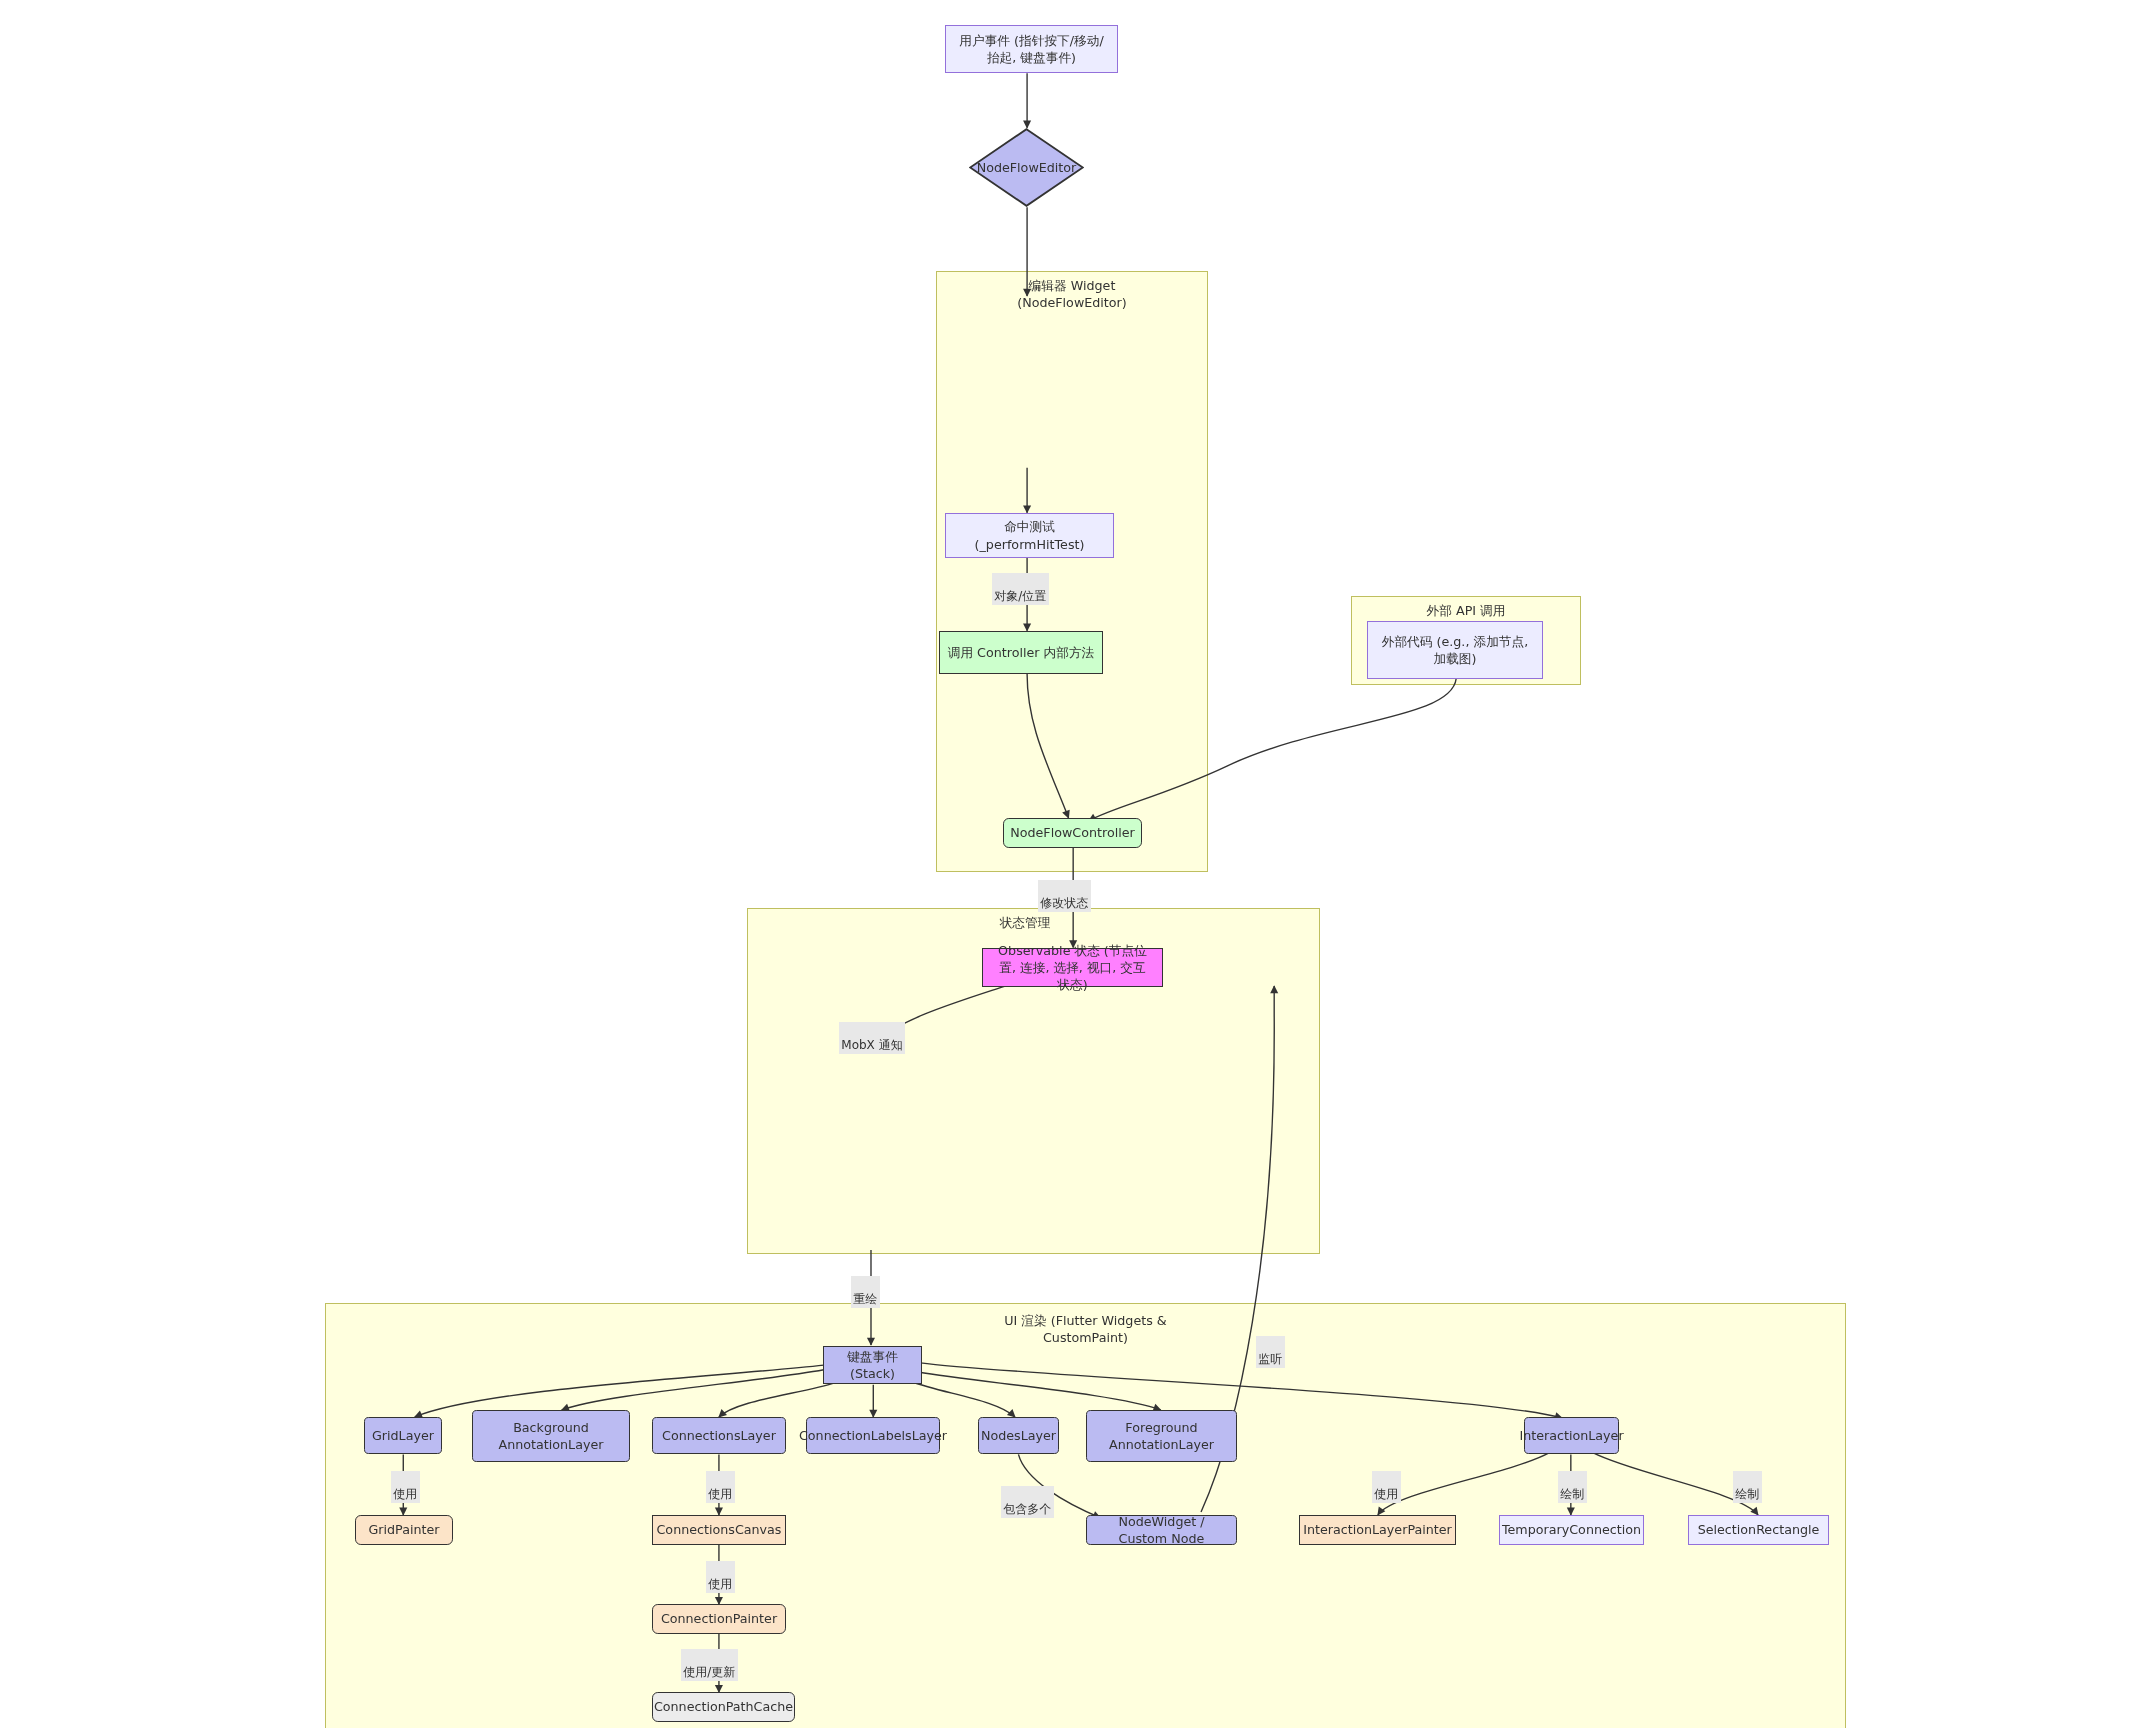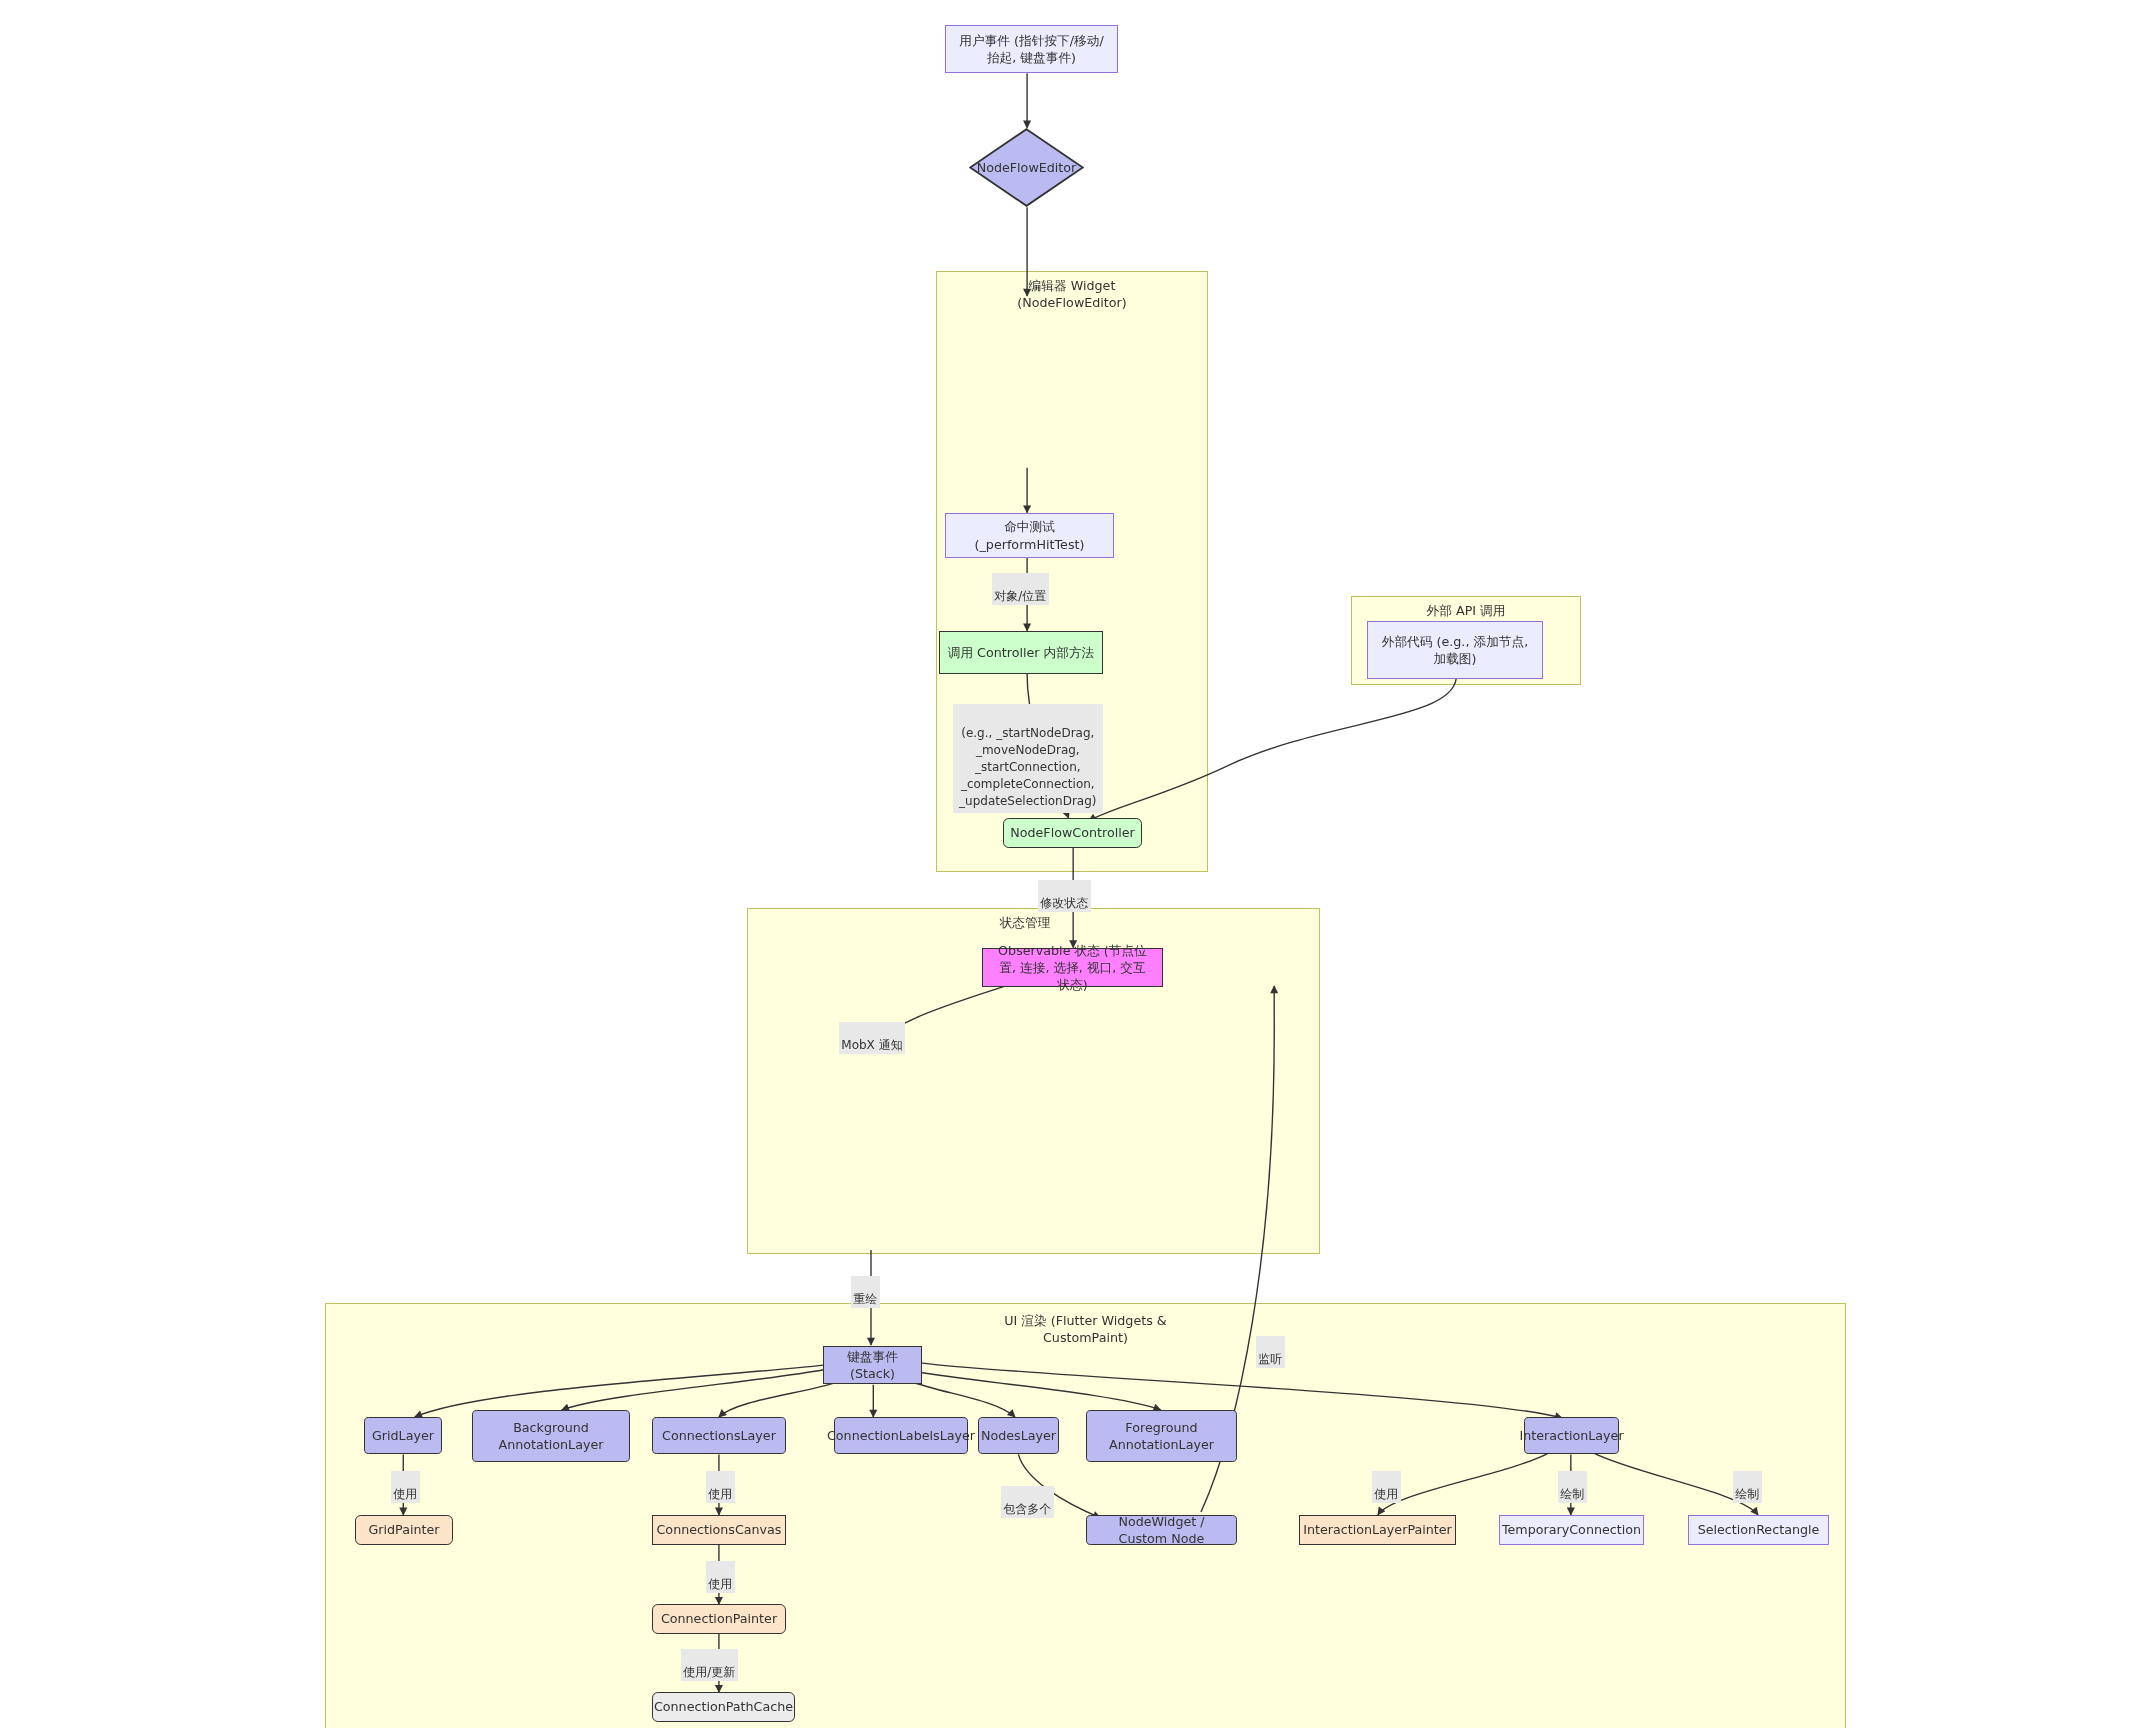--- a/index.html
+++ b/index.html
@@ -235,27 +235,20 @@
   </div>
 
   <div class="elabel" style="left:992px; top:573px;">
     <span>对象/位置</span>
   </div>
 
   <div class="node n-green" style="left:939px; top:631px; width:164px; height:43px;">
     <span>调用 Controller 内部方法</span>
   </div>
 
-  <div class="note" style="left:953px; top:704px; width:138px;">
-    <span>(e.g., _startNodeDrag,
-_moveNodeDrag,
-_startConnection,
-_completeConnection,
-_updateSelectionDrag)</span>
-  </div>
 
   <div class="node n-green-round" style="left:1003px; top:818px; width:139px; height:30px;">
     <span>NodeFlowController</span>
   </div>
 
   <div class="node n-lav" style="left:1367px; top:621px; width:176px; height:58px;">
     <span>外部代码 (e.g., 添加节点,
 加载图)</span>
   </div>
 
@@ -292,21 +285,21 @@
 
   <div class="node n-lav-strong" style="left:472px; top:1410px; width:158px; height:52px;">
     <span>Background
 AnnotationLayer</span>
   </div>
 
   <div class="node n-lav-strong" style="left:652px; top:1417px; width:134px; height:37px;">
     <span>ConnectionsLayer</span>
   </div>
 
-  <div class="node n-lav-strong" style="left:806px; top:1417px; width:134px; height:37px;margin-left:28px;">
+  <div class="node n-lav-strong" style="left:806px; top:1417px; width:134px; height:37px;">
     <span>ConnectionLabelsLayer</span>
   </div>
 
   <div class="node n-lav-strong" style="left:978px; top:1417px; width:81px; height:37px;">
     <span>NodesLayer</span>
   </div>
 
   <div class="node n-lav-strong" style="left:1086px; top:1410px; width:151px; height:52px;">
     <span>Foreground
 AnnotationLayer</span>

